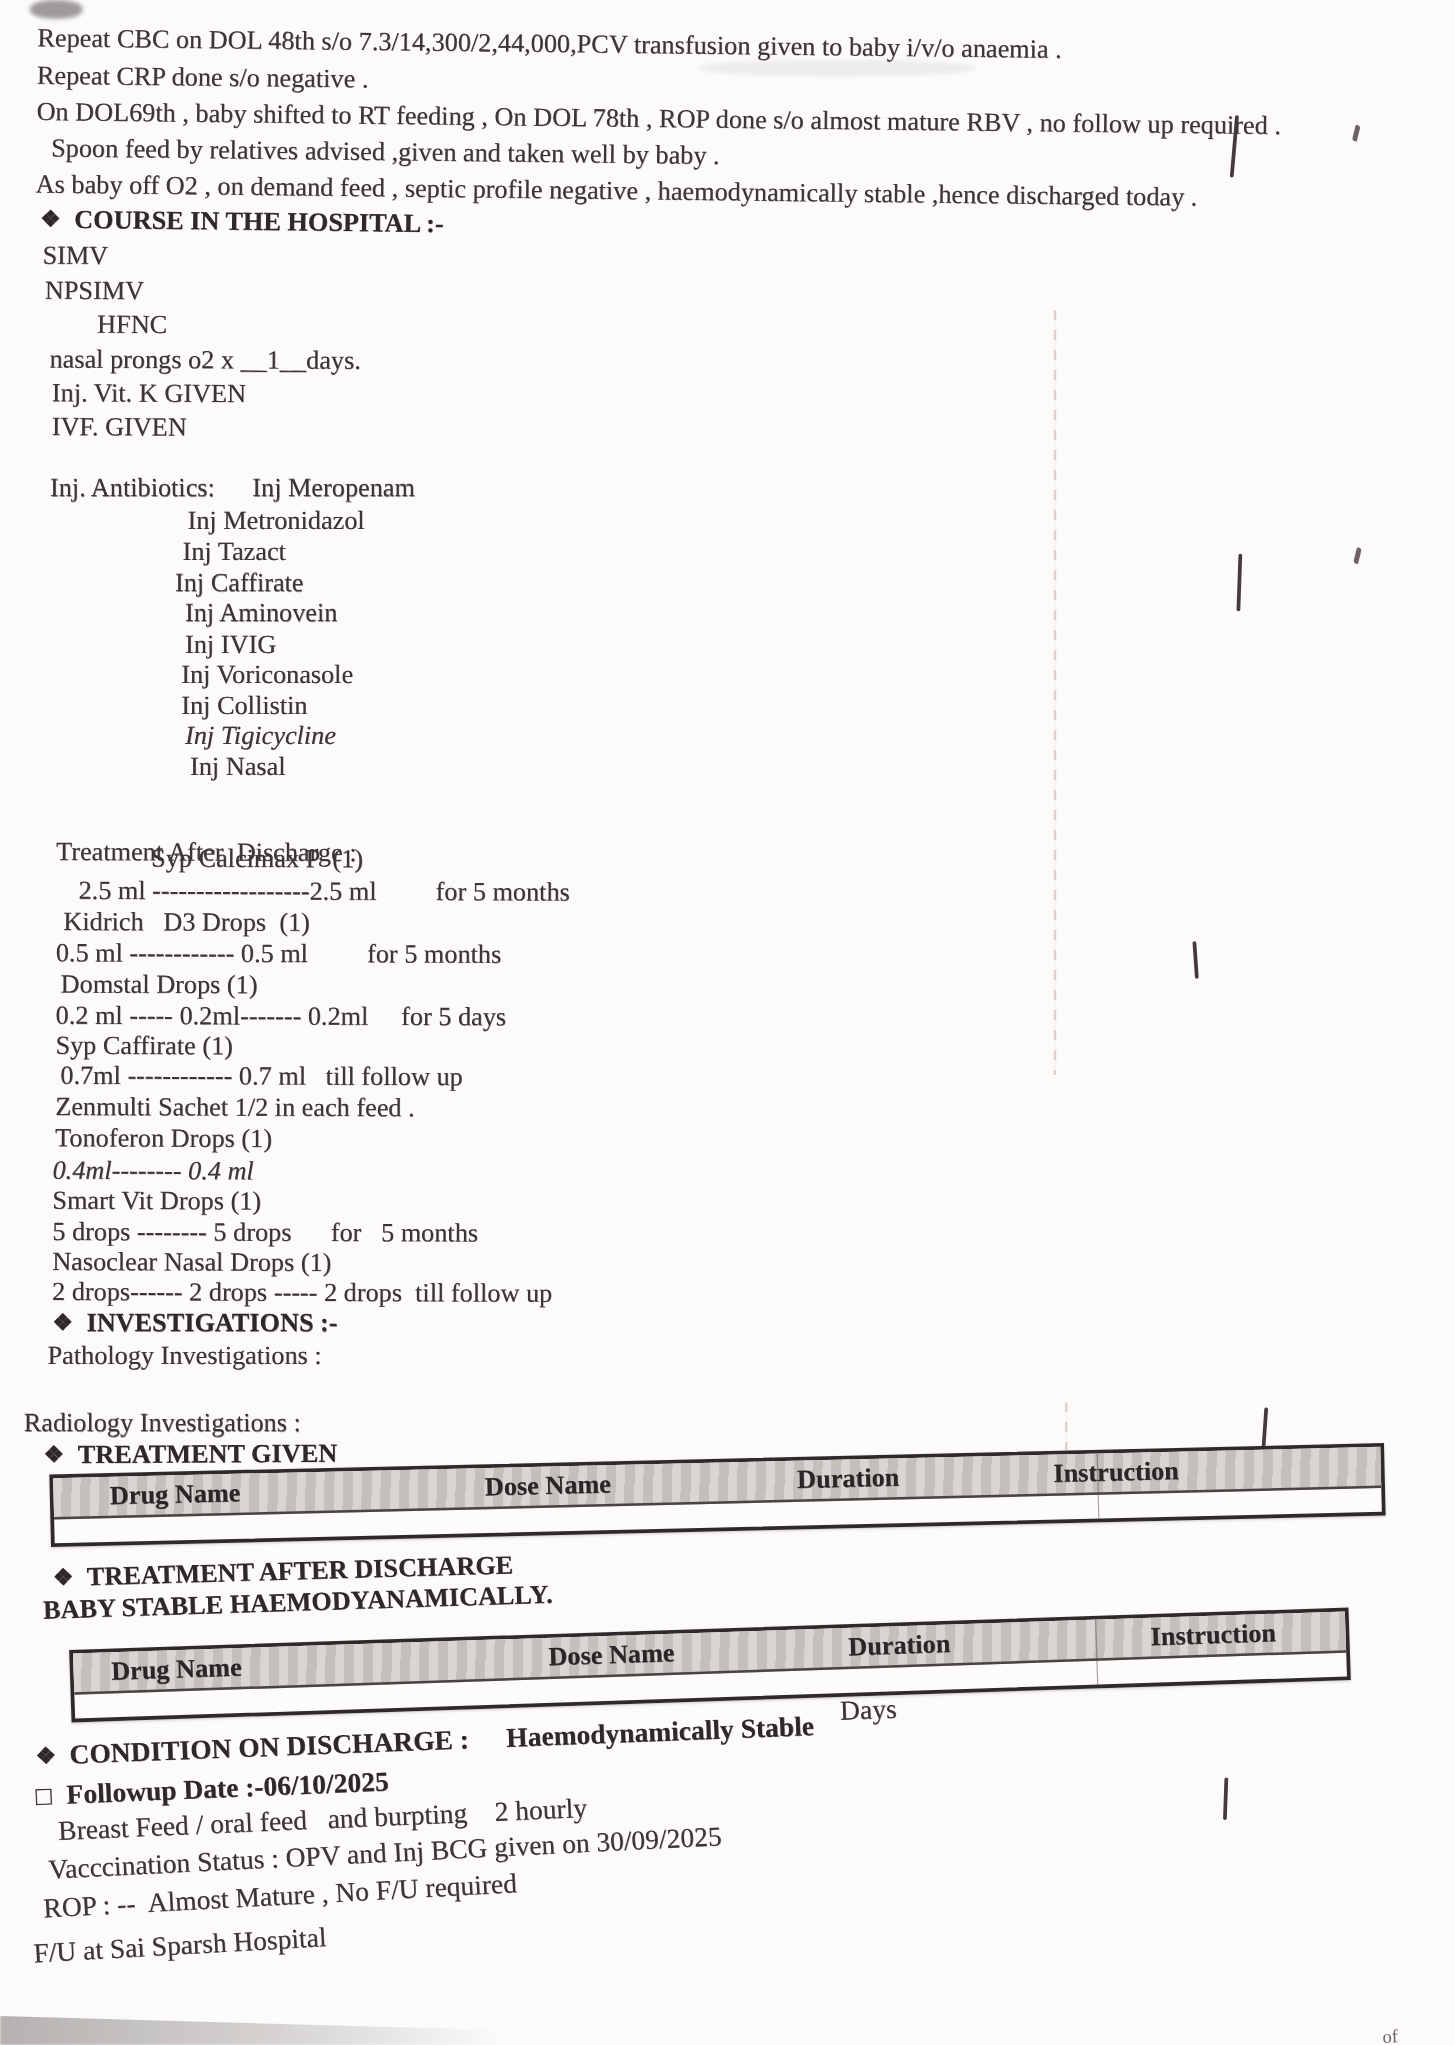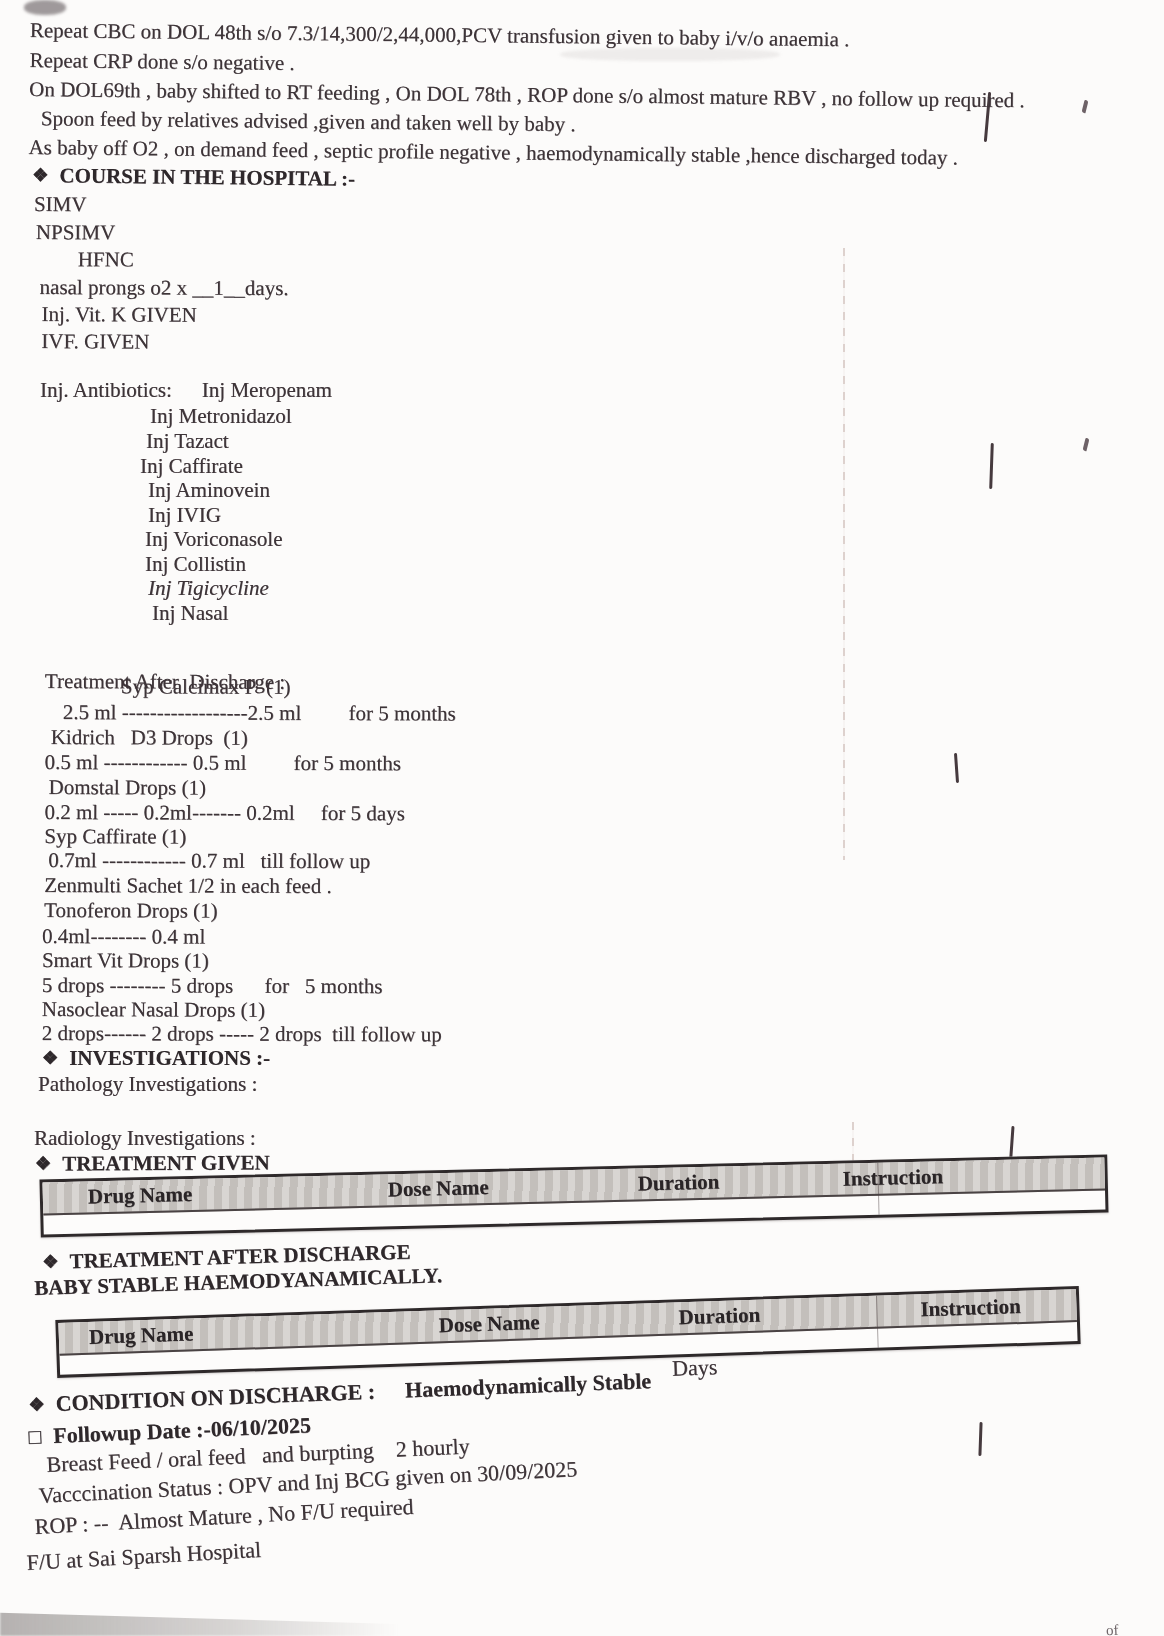--- a/index.html
+++ b/index.html
@@ -109,30 +109,30 @@
     <div class="ln" style="left:78px;top:26px;">Syp Calcimax P  (1)</div>
     <div class="ln" style="left:20px;top:52px;">2.5 ml ------------------2.5 ml         for 5 months</div>
     <div class="ln" style="left:8px;top:77px;">Kidrich   D3 Drops  (1)</div>
     <div class="ln" style="left:2px;top:102px;">0.5 ml ------------ 0.5 ml         for 5 months</div>
     <div class="ln" style="left:6px;top:127px;font-family:Liberation Serif, serif;">Domstal Drops (1)</div>
     <div class="ln" style="left:2px;top:152px;">0.2 ml ----- 0.2ml------- 0.2ml     for 5 days</div>
     <div class="ln" style="left:2px;top:176px;">Syp Caffirate (1)</div>
     <div class="ln" style="left:6px;top:200px;">0.7ml ------------ 0.7 ml   till follow up</div>
     <div class="ln" style="left:2px;top:225px;">Zenmulti Sachet 1/2 in each feed .</div>
     <div class="ln" style="left:2px;top:250px;">Tonoferon Drops (1)</div>
-    <div class="ln" style="left:0;top:276px;">0.4ml-------- 0.4 ml</div>
+    <div class="ln" style="left:0;top:276px;font-style:italic;">0.4ml-------- 0.4 ml</div>
     <div class="ln" style="left:0;top:300px;">Smart Vit Drops (1)</div>
     <div class="ln" style="left:0;top:325px;">5 drops -------- 5 drops      for   5 months</div>
     <div class="ln" style="left:0;top:349px;">Nasoclear Nasal Drops (1)</div>
     <div class="ln" style="left:0;top:373px;">2 drops------ 2 drops ----- 2 drops  till follow up</div>
   </div>
 
   <div class="ln b" style="left:42px;top:1046px;"><span class="bullet">❖</span><span>INVESTIGATIONS :-</span></div>
   <div class="ln" style="left:38px;top:1072px;">Pathology Investigations :</div>
-  <div class="ln" style="left:34px;top:1126px;">Radiology Investigations :</div>
+  <div class="ln" style="left:19px;top:1126px;">Radiology Investigations :</div>
 
   <div class="ln b" style="left:35px;top:1151px;transform:rotate(-0.3deg);"><span class="bullet">❖</span><span>TREATMENT GIVEN</span></div>
 
   <div class="stable" style="left:40px;top:1167px;width:1062px;height:52px;transform:rotate(-1.35deg);">
     <div class="sthead">
       <span class="th" style="left:45px;">Drug Name</span>
       <span class="th" style="left:345px;">Dose Name</span>
       <span class="th" style="left:595px;">Duration</span>
       <span class="th" style="left:800px;">Instruction</span>
     </div>

